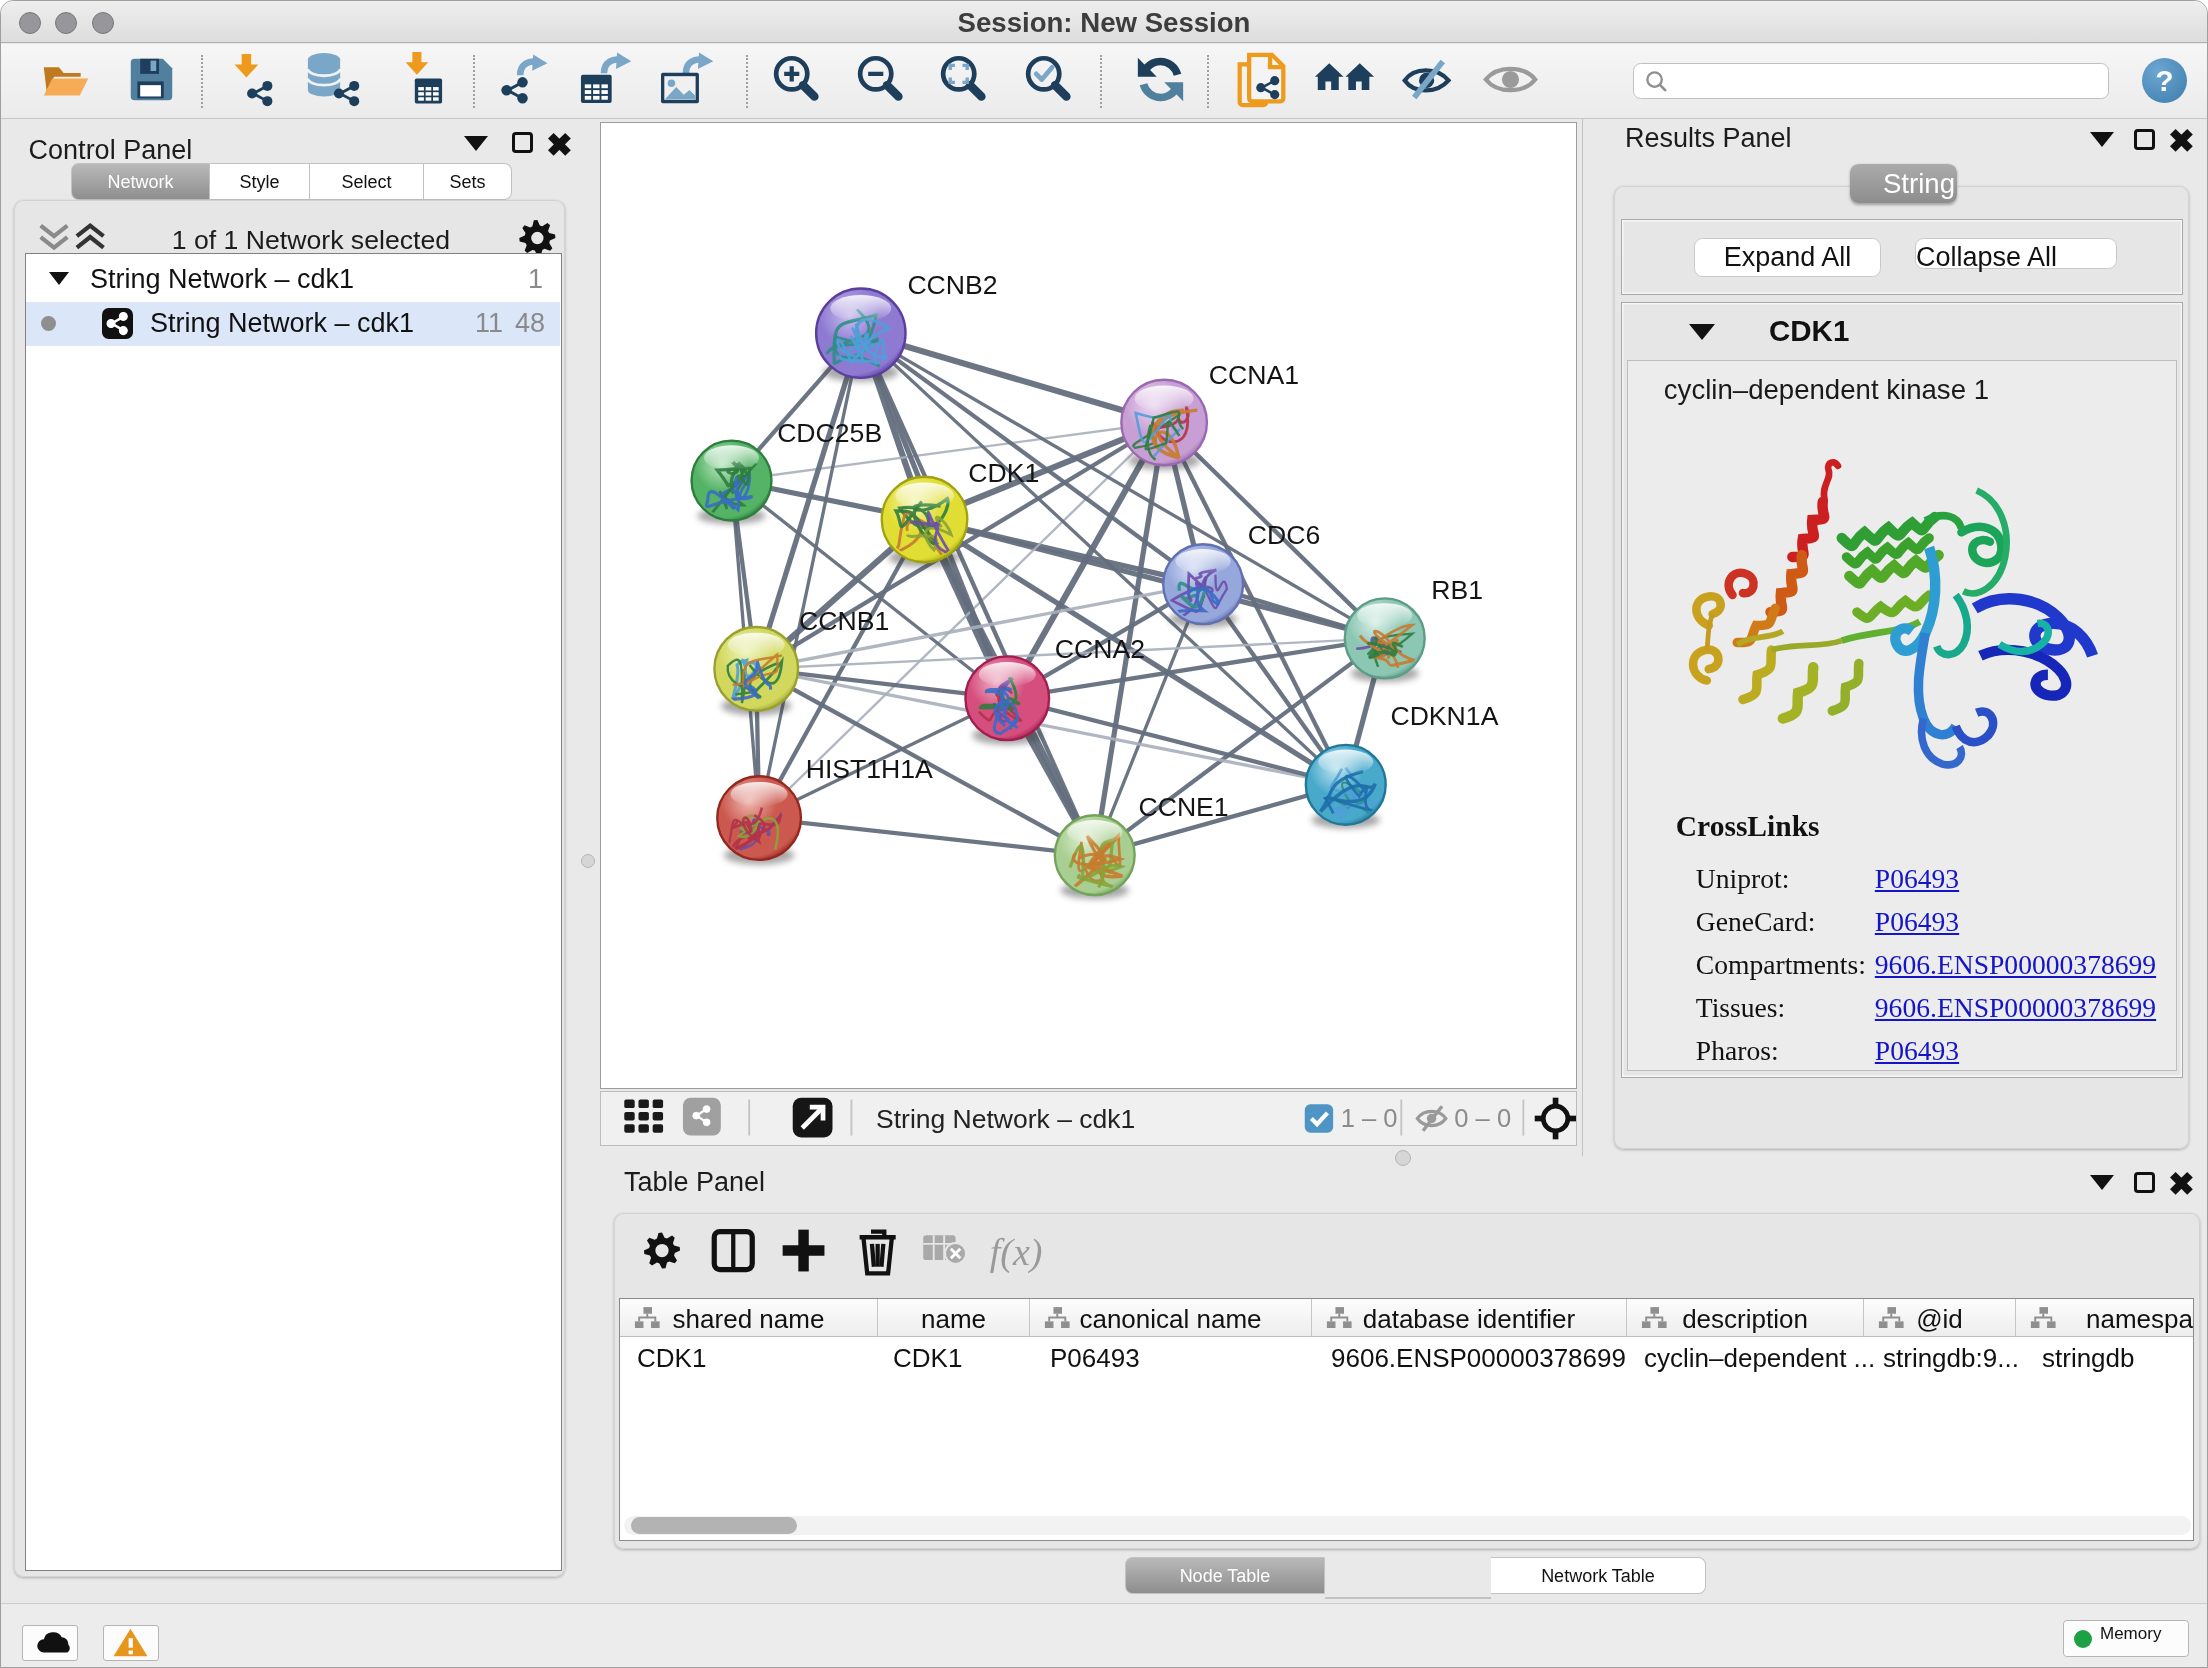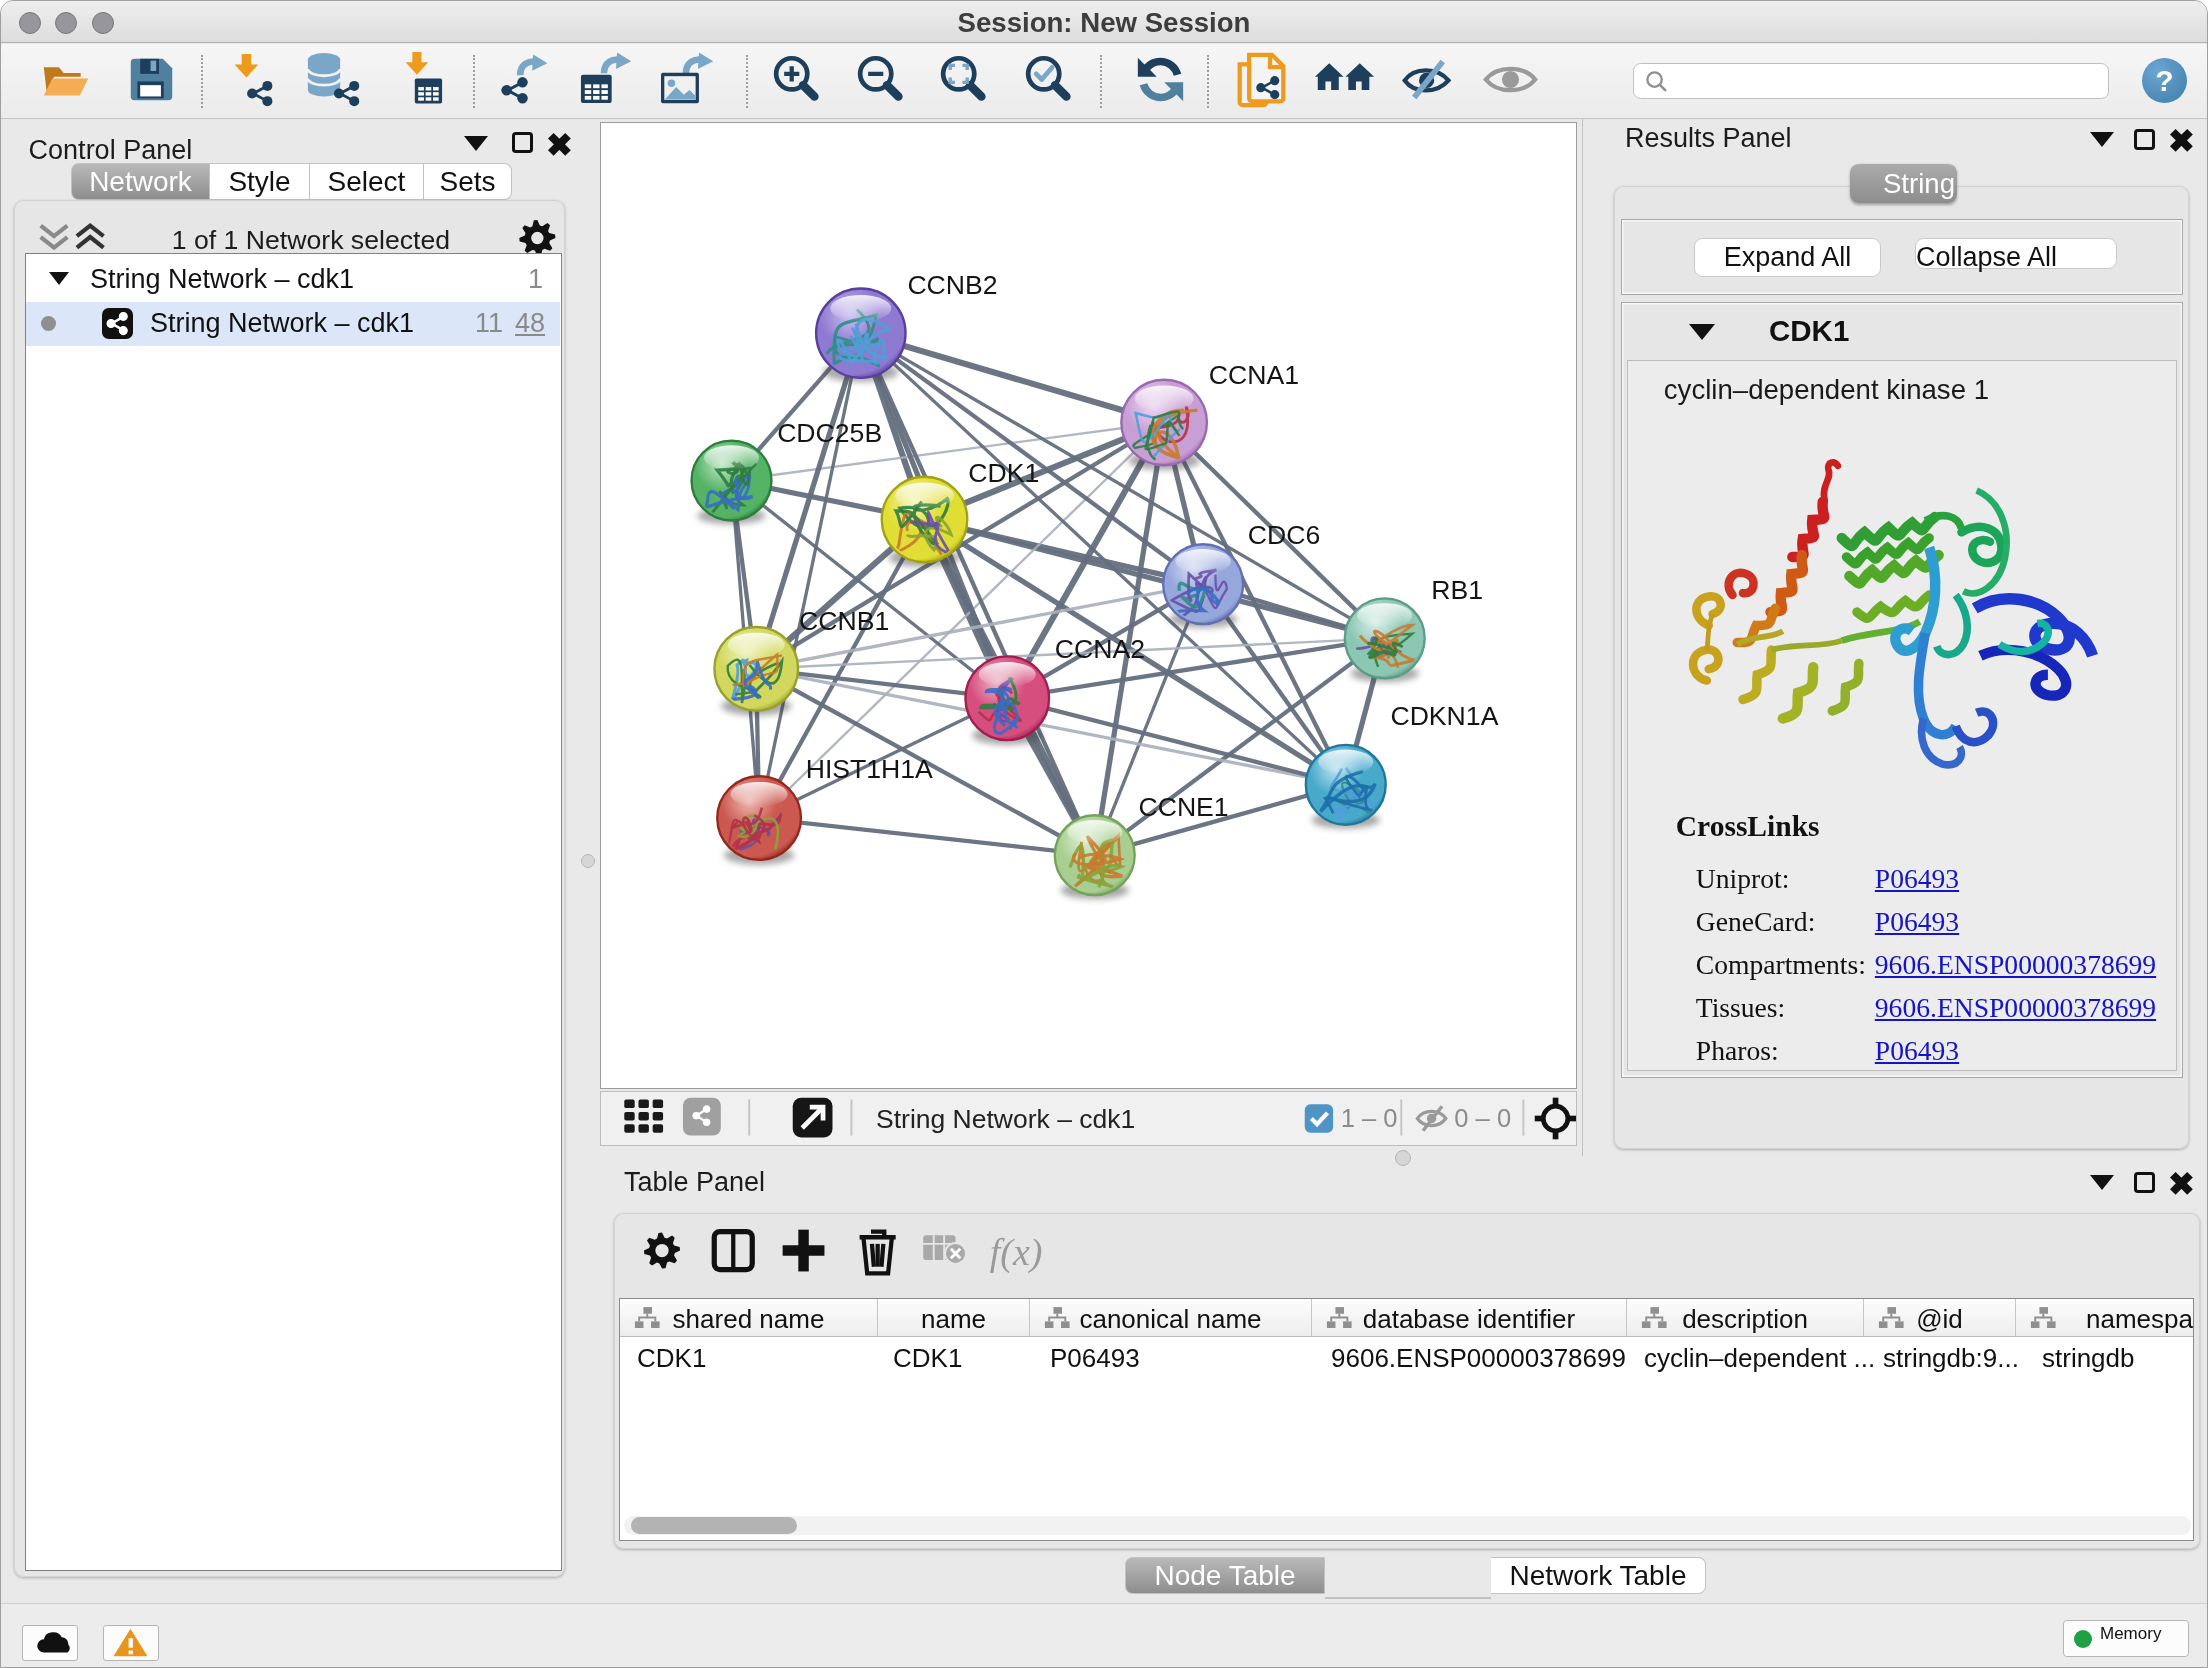--- a/index.html
+++ b/index.html
@@ -11,21 +11,21 @@
 #title { position:absolute; top:0; left:0; width:100%; text-align:center; font-size:27.6px; line-height:44px; color:#3d3d3d; font-weight:bold; }
 #toolbar { position:absolute; left:0; top:43px; width:100%; height:75px; background:linear-gradient(#f6f6f6,#ebebeb); border-bottom:1px solid #c6c6c6; }
 .ticon { position:absolute; top:50%; transform:translateY(-50%); }
 .tsep { position:absolute; top:11.4px; height:53px; border-left:2.9px dotted #9f9f9f; }
 .searchbox { position:absolute; left:1632px; top:19px; width:476px; height:36px; background:#ffffff; border:1.4px solid #c0c0c0; border-radius:7.6px; padding:4.8px 0 0 9.5px; }
 .helpbtn { position:absolute; left:2141px; top:14.3px; width:45px; height:45px; border-radius:50%; background:radial-gradient(circle at 35% 30%, #6da6d2, #3c7cab); color:#ffffff; font-size:30px; font-weight:bold; text-align:center; line-height:45px; }
 .phead { position:absolute; font-size:27px; color:#1c1c1c; }
 .tabsel { background:linear-gradient(#b9b9b9,#8e8e8e); color:#ffffff; }
 .tabun  { background:#ffffff; color:#111111; }
 .seg { position:absolute; display:flex; }
-.seg div { border:1px solid #c2c2c2; border-left-width:0; font-size:28px; text-align:center; }
+.seg div { border:1px solid #c2c2c2; border-left-width:0; font-size:18px; text-align:center; }
 .seg div:first-child { border-left-width:1px; border-radius:7.6px 0 0 7.6px; }
 .seg div:last-child { border-radius:0 7.6px 7.6px 0; }
 .etched { border:1.4px solid #a8a8a8; box-shadow: inset 0 0 0 1.4px #f6f6f6; }
 a.lnk { color:#1414c8; text-decoration:underline; }
 </style></head>
 <body>
 <div id="win">
     <div id="titlebar">
       <div class="tl" style="left:18px"></div>
       <div class="tl" style="left:54px"></div>
@@ -245,21 +245,21 @@
             <g fill="#fff" stroke="#fff">
               <circle cx="16.5" cy="6.5" r="3"></circle>
               <circle cx="7" cy="12" r="3"></circle>
               <circle cx="16.5" cy="17.5" r="3"></circle>
               <line x1="7.5" y1="12" x2="16" y2="7" stroke-width="2"></line>
               <line x1="7.5" y1="12" x2="16" y2="17" stroke-width="2"></line>
             </g>
           </svg></span>
 <span style="position:absolute;left:124px;top:5.7px;font-size:27px;color:#111;">String Network – cdk1</span>
 <span style="position:absolute;left:449px;top:5.7px;font-size:27px;color:#8a8a8a;">11</span>
-<span style="position:absolute;left:489px;top:5.7px;font-size:27px;color:#8a8a8a;text-decoration:underline;">48</span>
+<span style="position:absolute;left:489px;top:5.7px;font-size:27px;color:#8a8a8a;">48</span>
       </div>
     </div>
     <div style="position:absolute;left:599px;top:121px;width:977px;height:967px;background:#ffffff;border:1px solid #9c9c9c;"><svg width="977" height="967" viewBox="0 0 1027 1017">
         <defs>
           <radialGradient id="gB2" cx="38%" cy="30%" r="75%">
 <stop offset="0%" stop-color="#c9bfee"></stop>
             <stop offset="45%" stop-color="#8f7ad2"></stop>
 <stop offset="88%" stop-color="#8f7ad2"></stop>
             <stop offset="100%" stop-color="#5a3f9f"></stop>
 </radialGradient>

